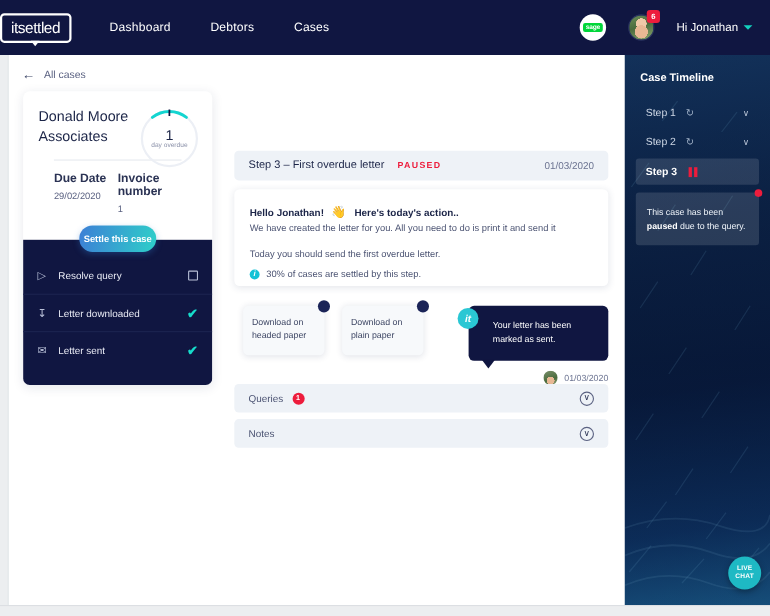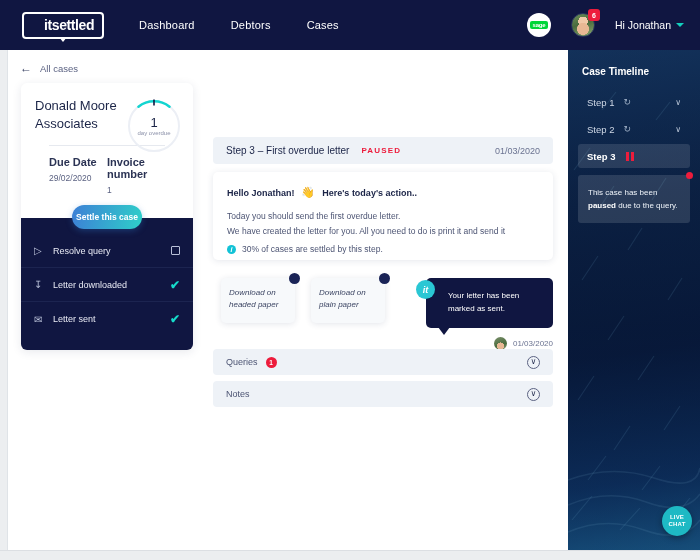--- a/index.html
+++ b/index.html
@@ -11,24 +11,23 @@
   }
   body { position: relative; }
 
   
   .topnav {
     position: absolute; left: 0; top: 0; width: 700px; height: 50px;
     background: #101641;
     display: flex; align-items: center;
   }
   .logo {
-    margin-left: 22px;
     border: 2px solid #ffffff; border-radius: 4px;
-    padding: 3px 8px 4px 20px;
-    color: #ffffff; font-size: 14px; font-weight: bold; letter-spacing: -0.4px;
+    padding: 3px 8px 4px 8px;
+    color: #ffffff; font-size: 14px; font-weight: normal; letter-spacing: -0.4px;
     position: relative;
   }
   .logo::after{
     content:""; position:absolute; left:50%; bottom:-5px; margin-left:-4px;
     width:0; height:0; border-left:4px solid transparent; border-right:4px solid transparent;
     border-top:5px solid #ffffff;
   }
   .navlinks { display: flex; margin-left: 35px; gap: 36px; }
   .navlink { color: #ffffff; font-size: 11px; letter-spacing: .2px; cursor: pointer; }
   .nav-right { margin-left: auto; margin-right: 16px; display: flex; align-items: center; gap: 20px; }
@@ -170,21 +169,21 @@
 
   
   .dl-card {
     position: absolute; top: 228px; width: 74px; height: 45px;
     background: #f7f9fb; border-radius: 5px;
     box-shadow: 0 1px 6px rgba(40,55,95,.13);
     padding: 9px 8px; cursor: pointer;
   }
   .dl-card-1 { left: 213px; }
   .dl-card-2 { left: 303px; }
-  .dl-text { font-size: 8px; color: #3d4664; line-height: 1.5; font-style: italic; }
+  .dl-text { font-size: 8px; color: #3d4664; line-height: 1.5; }
   .dl-dot {
     position: absolute; right: -5px; top: -5px;
     width: 11px; height: 11px; border-radius: 50%; background: #1b2457;
   }
 
   
   .bubble-wrap { position: absolute; left: 418px; top: 228px; width: 127px; }
   .bubble {
     position: relative; background: #101641; border-radius: 5px;
     padding: 12px 10px 12px 22px; width: 127px;
@@ -375,22 +374,22 @@
     <span class="step-status">PAUSED</span>
     <span class="step-date">01/03/2020</span>
   </div>
 
   <div class="action-card">
     <div class="hello-line">
       <span>Hello Jonathan!</span>
       <span class="wave">👋</span>
       <span>Here's today's action..</span>
     </div>
+    <div class="body-line" style="margin-top:2px">We have created the letter for you. All you need to do is print it and send it</div>
     <div class="body-line">Today you should send the first overdue letter.</div>
-    <div class="body-line" style="margin-top:2px">We have created the letter for you. All you need to do is print it and send it</div>
     <div class="info-line">
       <span class="info-dot">i</span>
       <span class="info-text">30% of cases are settled by this step.</span>
     </div>
   </div>
 
   <div class="dl-card dl-card-1">
     <div class="dl-dot"></div>
     <div class="dl-text">Download on headed paper</div>
   </div>

